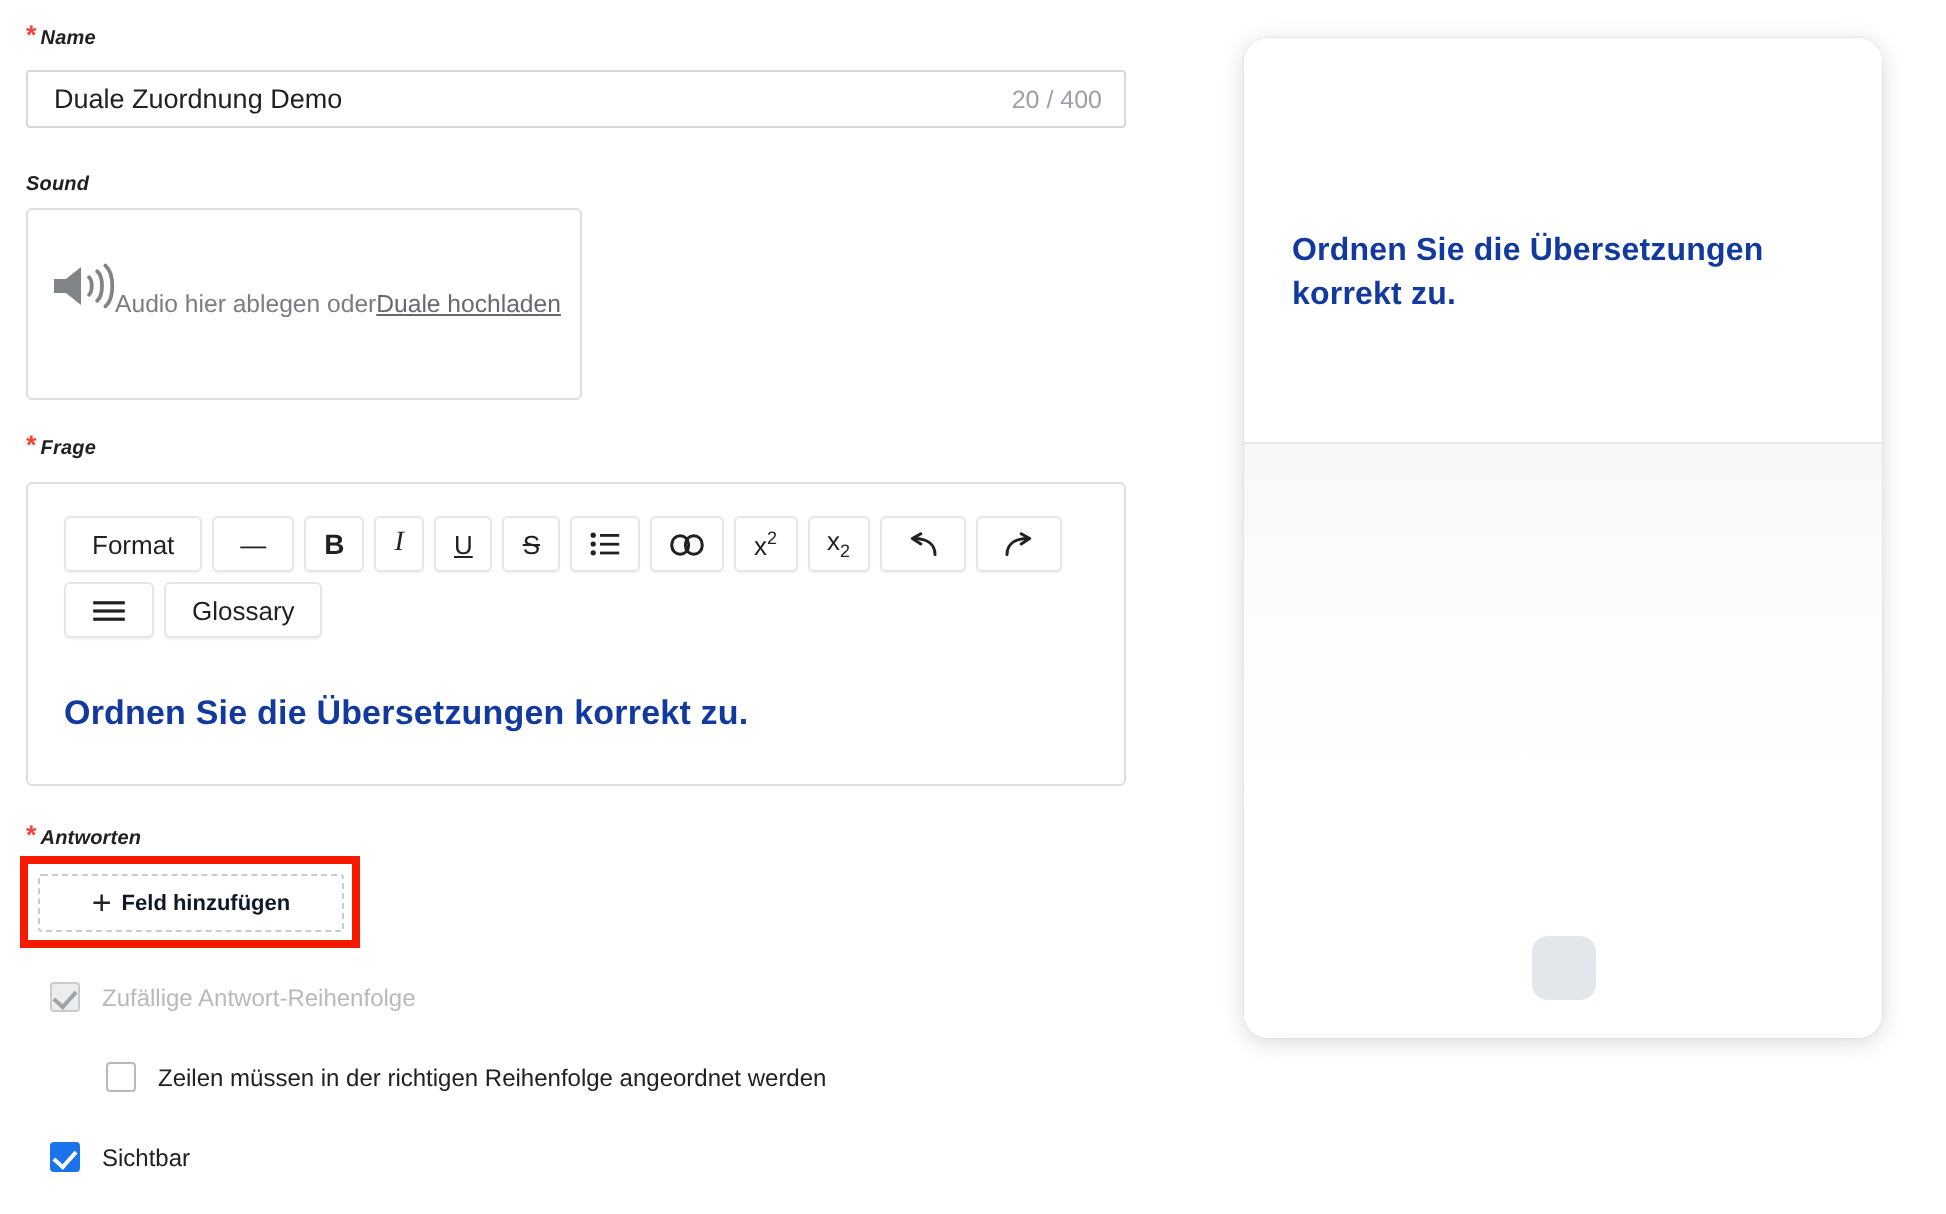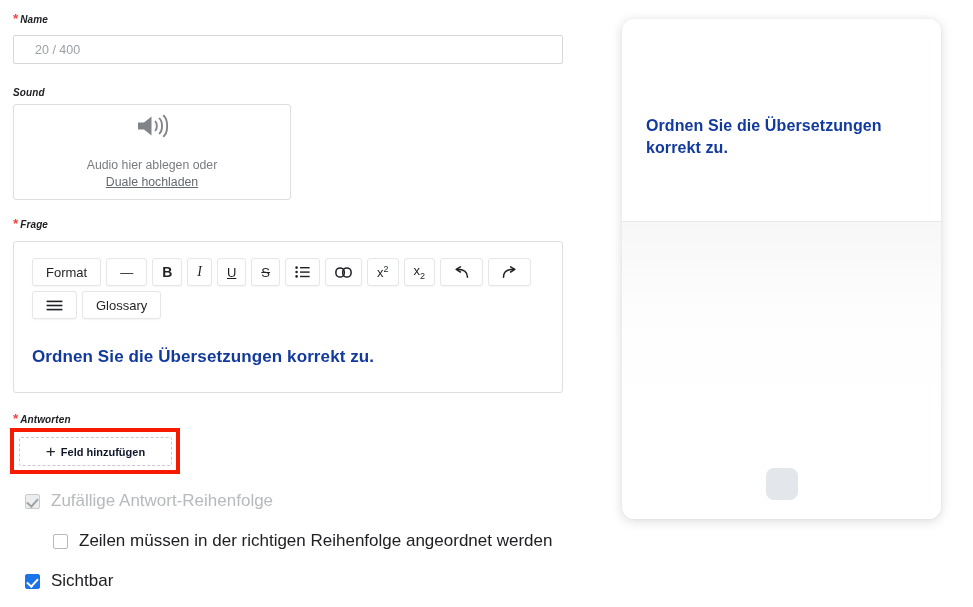--- a/index.html
+++ b/index.html
@@ -83,21 +83,21 @@
     position: absolute;
     left: 0;
     top: 104px;
     width: 278px;
     height: 96px;
     border: 1px solid #dcdee0;
     border-radius: 3px;
     background: #fff;
     box-sizing: border-box;
     display: flex;
-    flex-direction: column;
+    flex-direction: row;
     align-items: center;
     justify-content: center;
   }
   #speaker-icon { margin-bottom: 14px; }
   #dropzone-text {
     font-size: 12.3px;
     color: #797d81;
     line-height: 17px;
   }
   #dropzone-link {
@@ -244,21 +244,21 @@
     height: 9px;
     border-right: 2px solid #fff;
     border-bottom: 2px solid #fff;
     transform: rotate(42deg);
   }
   .cb.disabled-checked .tick {
     border-right-color: #9ea3a8;
     border-bottom-color: #9ea3a8;
   }
 
-  .cb-label { font-size: 17px; color: #202124; }
+  .cb-label { font-size: 12px; color: #202124; }
   .cb-label.muted { color: #b6babd; }
 
   
   #preview-panel {
     position: absolute;
     left: 622px;
     top: 19px;
     width: 319px;
     height: 500px;
     background: #ffffff;
@@ -328,20 +328,21 @@
 </head>
 <body>
 
 <div id="form-column">
 
   <div id="name-label-row">
     <span class="req-star">*</span><span class="field-label">Name</span>
   </div>
 
   <div id="name-input-wrap">
+    <input id="name-input" type="text" value="Duale Zuordnung Demo" style="">
     <span id="name-counter">20 / 400</span>
   </div>
 
   <div id="sound-label" class="field-label">Sound</div>
 
   <div id="sound-dropzone">
     <span id="speaker-icon">
       <svg width="34" height="26" viewBox="0 0 34 26" fill="none">
         <path d="M3 9.5 H9 L16.5 3.5 V22.5 L9 16.5 H3 Z" fill="#808488"></path>
         <path d="M20.5 8.6 C22.3 10.2 22.3 15.8 20.5 17.4" stroke="#808488" stroke-width="1.9" stroke-linecap="round" fill="none"></path>

